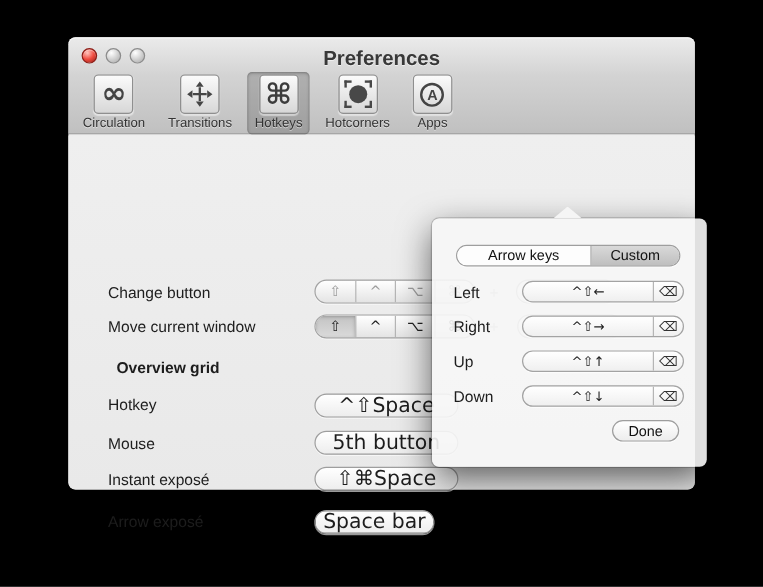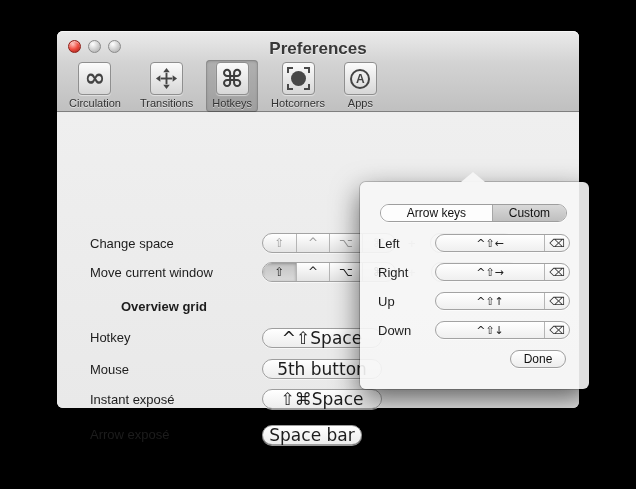--- a/index.html
+++ b/index.html
@@ -181,41 +181,41 @@
           <div class="tb-iconbox">
             <div class="icon-apps">A</div>
           </div>
           <div class="tb-label">Apps</div>
         </div>
       </div>
     </div>
 
     <div class="content">
 
-      <div class="row-label" style="left:33px; top:123px;">Change space</div>
+      <div class="row-label" style="left:33px; top:123px;">Change button</div>
       <div class="seg-control" style="left:205px; top:120px; width:134px;">
         <div class="seg dim">⇧</div>
         <div class="seg dim">^</div>
         <div class="seg dim">⌥</div>
         <div class="seg dim">⌘</div>
       </div>
       <div class="plus" style="left:351px; top:123px;">+</div>
       <div class="capsule-btn" style="left:373px; top:120px; width:84px;">Custom</div>
 
       <div class="row-label" style="left:33px; top:152px;">Move current window</div>
       <div class="seg-control" style="left:205px; top:149px; width:134px;">
         <div class="seg dark pressed">⇧</div>
         <div class="seg dark">^</div>
         <div class="seg dark">⌥</div>
         <div class="seg dark">⌘</div>
       </div>
       <div class="plus" style="left:351px; top:152px;">+</div>
       <div class="capsule-btn" style="left:374px; top:149px; width:88px;">Arrow keys</div>
 
-      <div class="section-heading" style="left:40px; top:186px;margin-left:24px;">Overview grid</div>
+      <div class="section-heading" style="left:40px; top:186px;">Overview grid</div>
 
       <div class="row-label" style="left:33px; top:217px;">Hotkey</div>
       <div class="capsule-btn small-text" style="left:205px; top:215px; width:120px;">^⇧Space</div>
 
       <div class="row-label" style="left:33px; top:249px;">Mouse</div>
       <div class="capsule-btn small-text" style="left:205px; top:246px; width:120px;">5th button</div>
 
       <div class="row-label" style="left:33px; top:279px;">Instant exposé</div>
       <div class="capsule-btn small-text" style="left:205px; top:276px; width:120px;">⇧⌘Space</div>
 

